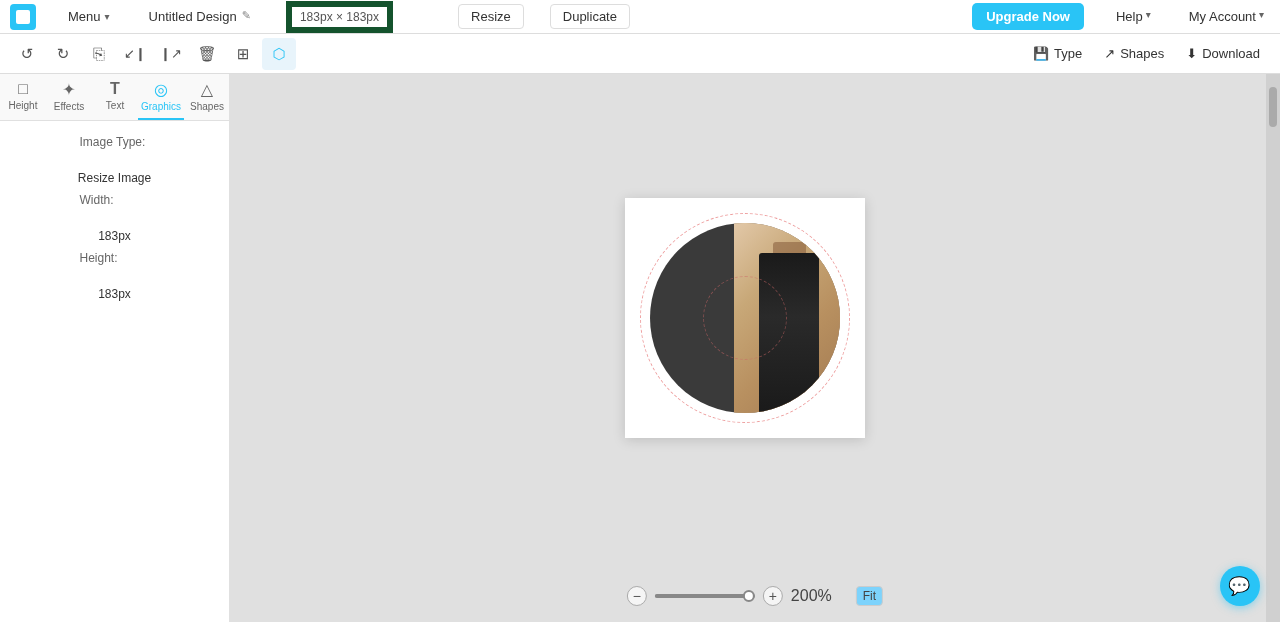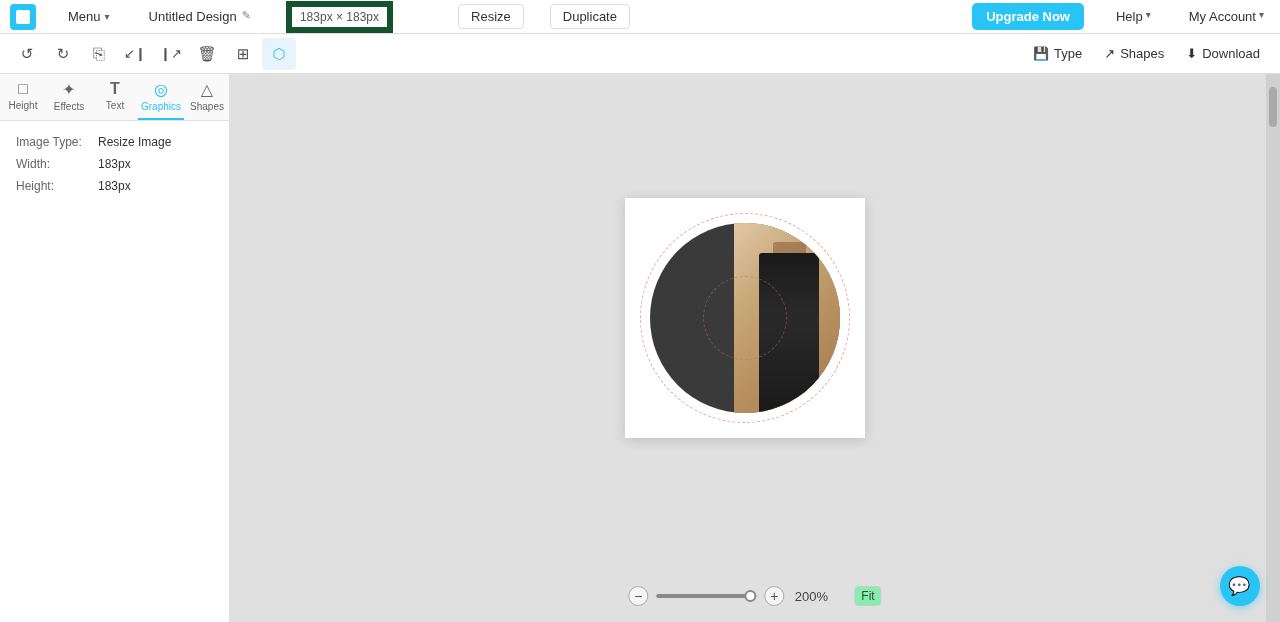--- a/index.html
+++ b/index.html
@@ -89,21 +89,21 @@
       background: #f9f9f9;
     }
     .tab-item {
       display: flex; flex-direction: column; align-items: center;
       padding: 6px 8px; cursor: pointer; font-size: 10px; color: #666;
       gap: 2px; min-width: 46px;
     }
     .tab-item.active { color: #29c4f6; border-bottom: 2px solid #29c4f6; }
     .tab-icon { font-size: 16px; }
     #properties-panel { padding: 14px 16px; font-size: 13px; }
-    .prop-row { display: flex; align-items: center; margin-bottom: 8px; gap: 12px; }
+    .prop-row { display: flex; align-items: center; margin-bottom: 8px; gap: 22px; flex-direction: column; }
     .prop-label { color: #666; min-width: 70px; font-size: 12px; }
     .prop-value { color: #333; font-weight: 500; font-size: 12px; }
 
     
     #canvas-area {
       flex: 1; background: #e0e0e0; position: relative;
       overflow: hidden; display: flex; align-items: center; justify-content: center;
     }
     #canvas-scroll {
       position: absolute; right: 0; top: 0; bottom: 0; width: 14px;
@@ -182,24 +182,24 @@
     }
     #zoom-slider-fill {
       height: 100%; width: 100%; background: #888; border-radius: 2px;
     }
     #zoom-slider-thumb {
       position: absolute; top: 50%; right: 0;
       transform: translateY(-50%);
       width: 12px; height: 12px; background: #fff;
       border: 2px solid #888; border-radius: 50%;
     }
-    #zoom-percent { font-size: 13px; color: #444; min-width: 38px; text-align: center; }
+    #zoom-percent { font-size: 16px; color: #444; min-width: 38px; text-align: center; }
     #zoom-fit {
       font-size: 12px; color: #444; cursor: pointer;
-      border: 1px solid #ccc; padding: 2px 6px; border-radius: 4px; background: #86efac; margin-left: 16px;
+      border: 1px solid #ccc; padding: 2px 6px; border-radius: 4px; background: #7dd3fc; margin-left: 16px;
     }
 
     
     #chat-btn {
       position: absolute; bottom: 16px; right: 20px;
       width: 40px; height: 40px; background: #29c4f6;
       border-radius: 50%; display: flex; align-items: center; justify-content: center;
       cursor: pointer; color: #fff; font-size: 18px;
       box-shadow: 0 2px 8px rgba(41,196,246,0.5);
     }

